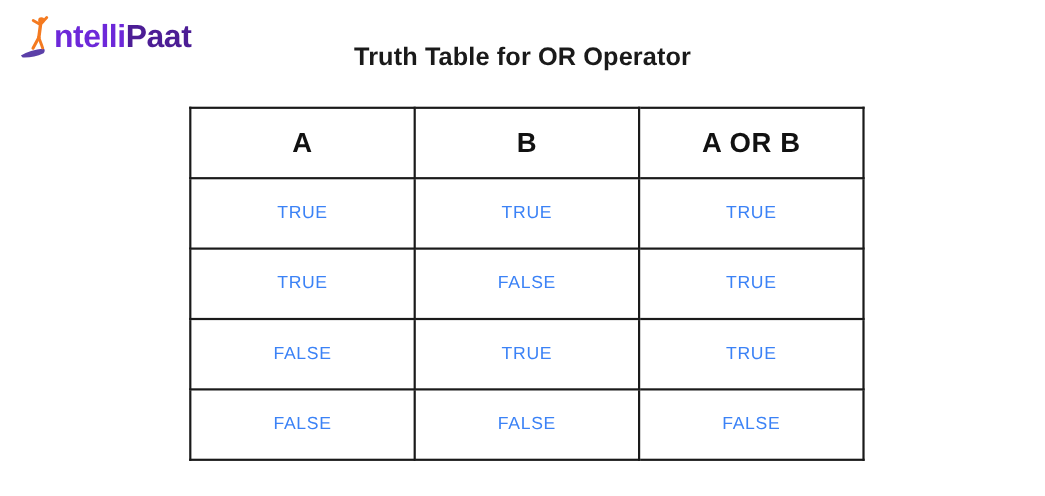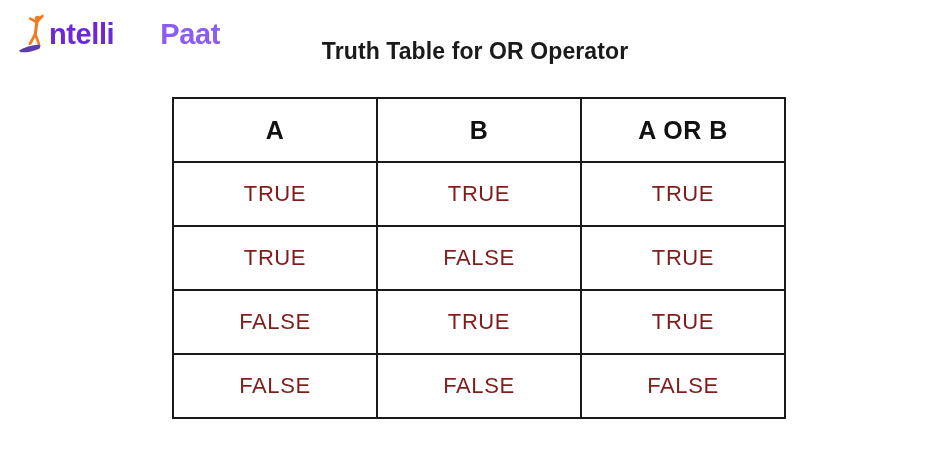--- a/index.html
+++ b/index.html
@@ -31,21 +31,21 @@
     margin-right: -3px;
   }
   .logo-text {
     font-size: 29px;
     font-weight: bold;
     letter-spacing: -0.4px;
     line-height: 1;
     white-space: nowrap;
   }
   .logo-text .seg-a { color: #6d28d9; }
-  .logo-text .seg-b { color: #8b5cf6; padding-left: 46px; }
+  .logo-text .seg-b { color: #4c1d95; }
 
   
   .page-title {
     position: absolute;
     left: 0;
     top: 38px;
     width: 950px;
     text-align: center;
     font-size: 23px;
     font-weight: bold;
@@ -71,23 +71,23 @@
     width: 202px;
     padding: 0;
   }
   .truth-table th {
     font-size: 25px;
     font-weight: bold;
     color: #111111;
     letter-spacing: 0.5px;
   }
   .truth-table td {
-    font-size: 22px;
+    font-size: 16px;
     font-weight: 300;
-    color: #7f1d1d;
+    color: #3b82f6;
     letter-spacing: 0.6px;
   }
 </style>
 </head>
 <body>
 
 <div class="logo">
   <svg class="logo-mark" viewBox="0 0 34 44">
 
     <path d="M1 38.5 Q9 33.5 22 32.2 Q23.5 34.4 21.6 36.4 Q12 40.8 2.6 40.3 Z" fill="#5B3FA8"></path>

